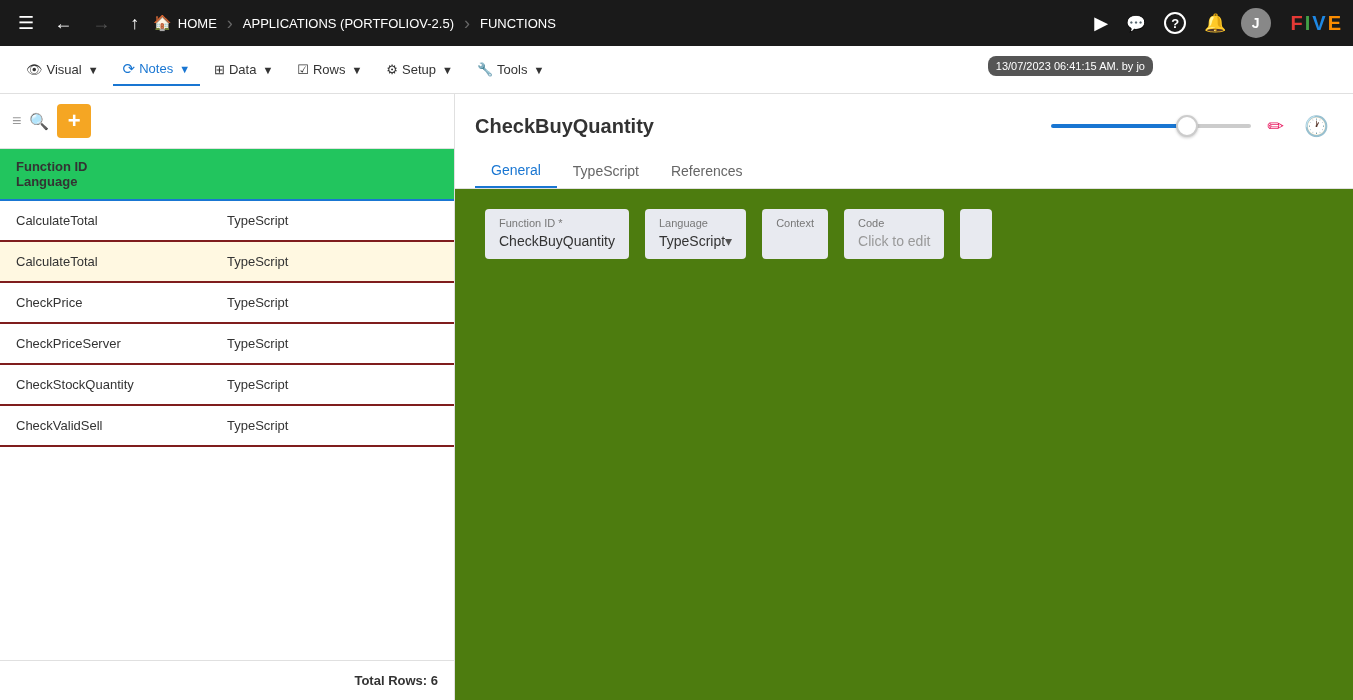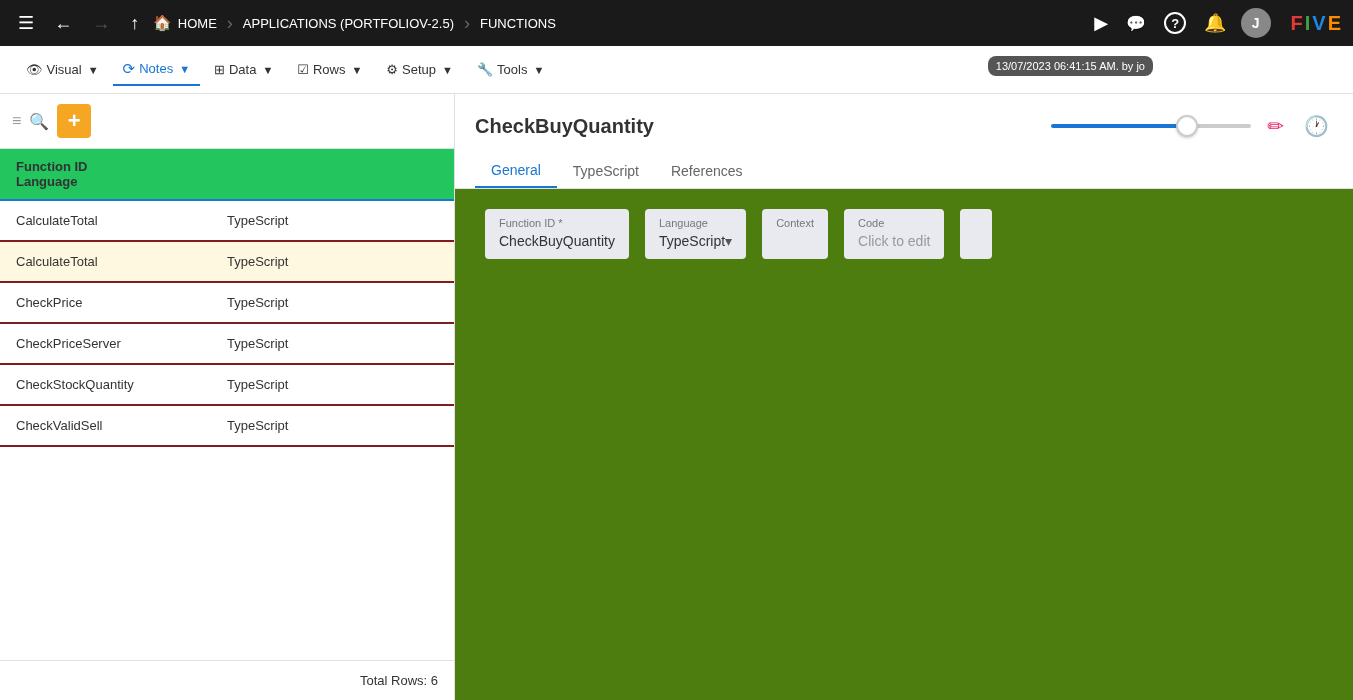--- a/index.html
+++ b/index.html
@@ -187,21 +187,21 @@
       font-size: 13px;
       color: #333;
     }
     .table-row.selected { background: #fff8e1; }
 
     .table-footer {
       padding: 12px 16px;
       text-align: right;
       font-size: 13px;
       color: #333;
-      font-weight: 400;
+      font-weight: 700;
       border-top: 1px solid #e0e0e0;
     }
 
     
     .right-panel {
       flex: 1;
       background: #4d7c0f;
       display: flex;
       flex-direction: column;
     }

